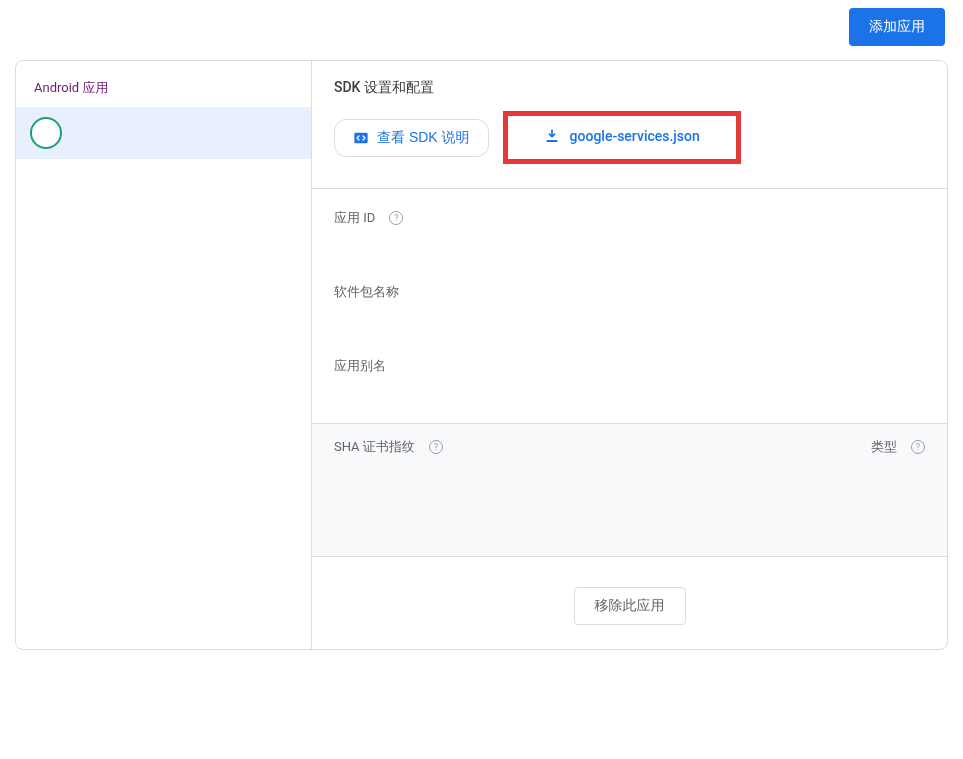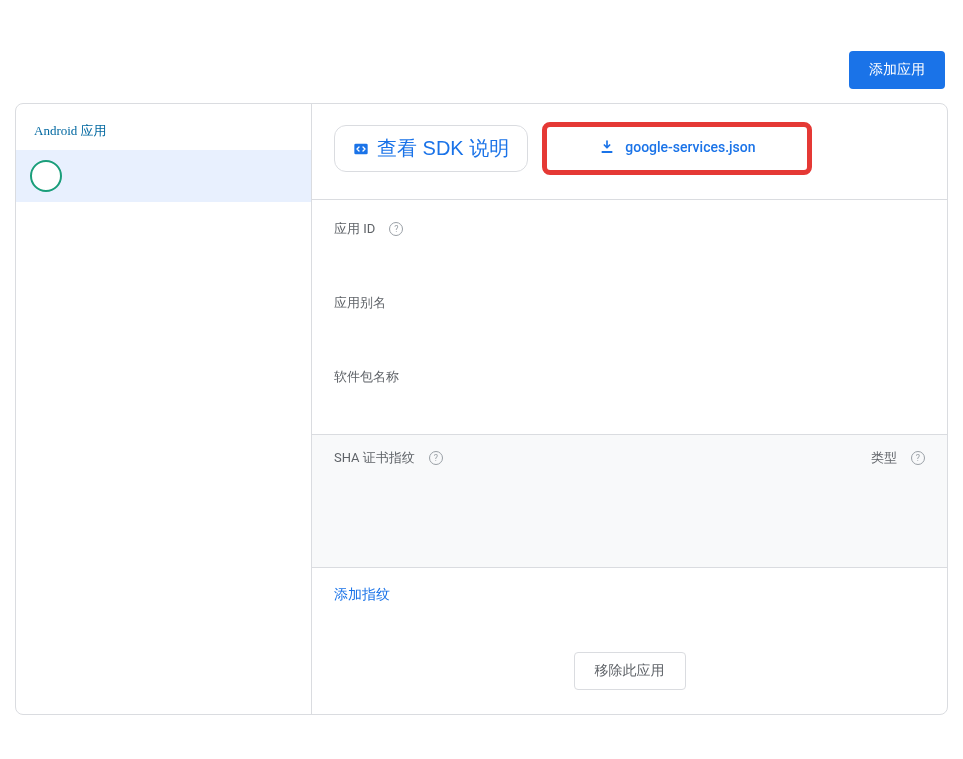--- a/index.html
+++ b/index.html
@@ -7,21 +7,20 @@
       font-family: -apple-system, BlinkMacSystemFont, "Segoe UI", Roboto, "Helvetica Neue", Arial, sans-serif;
       background: #fff;
       color: #5f6368;
       font-size: 14px;
       width: 963px;
     }
     .top-bar {
       display: flex;
       justify-content: flex-end;
       padding: 8px 18px 14px 0;
-      margin-top: 43px;
     }
     .add-app-btn {
       background: #1a73e8;
       color: #fff;
       border: none;
       border-radius: 4px;
       padding: 10px 20px;
       font-size: 14px;
       cursor: pointer;
     }
@@ -33,23 +32,22 @@
       overflow: hidden;
       background: #fff;
     }
     .sidebar {
       width: 296px;
       border-right: 1px solid #dadce0;
       padding-top: 14px;
     }
     .sidebar-heading {
       font-size: 13px;
-      color: #0369a1;
+      color: #701a75;
       padding: 4px 18px 10px 18px;
-      font-family: Liberation Serif, serif;
     }
     .sidebar-item {
       display: flex;
       align-items: center;
       gap: 12px;
       padding: 10px 14px;
       background: #e8f0fe;
       cursor: pointer;
     }
     .sidebar-item .avatar {
@@ -86,38 +84,38 @@
       display: flex;
       gap: 14px;
       align-items: center;
     }
     .outline-btn {
       border: 1px solid #dadce0;
       background: #fff;
       color: #1a73e8;
       border-radius: 12px;
       padding: 9px 18px;
-      font-size: 20px;
+      font-size: 14px;
       display: inline-flex;
       align-items: center;
       gap: 8px;
       cursor: pointer;
       font-weight: 500;
     }
     .outline-btn .icon, .highlight-area .icon {
       width: 16px;
       height: 16px;
       display: inline-flex;
       align-items: center;
       justify-content: center;
     }
     .highlight-area {
       border: 5px solid #e53935;
-      padding: 12px 52px;
-      border-radius: 8px;
+      padding: 12px 36px;
+      border-radius: 0;
       background: #fff;
     }
     .ghost-btn {
       color: #1a73e8;
       font-size: 14px;
       font-weight: 500;
       display: inline-flex;
       align-items: center;
       gap: 10px;
       cursor: pointer;
@@ -202,20 +200,21 @@
   <div class="sidebar">
     <div class="sidebar-heading">Android 应用</div>
     <div class="sidebar-item">
       <div class="avatar"></div>
       <span></span>
     </div>
   </div>
 
   <div class="content">
     <div class="section sdk">
+      <div class="section-title">SDK 设置和配置</div>
       <div class="btn-row">
         <button class="outline-btn">
           <span class="icon">
             <svg width="16" height="16" viewBox="0 0 24 24">
                 <rect x="2" y="4" width="20" height="16" rx="2" fill="#1a73e8"></rect>
                 <path d="M9 9l-3 3 3 3M15 9l3 3-3 3" stroke="#fff" stroke-width="2" fill="none" stroke-linecap="round" stroke-linejoin="round"></path>
               </svg>
           </span>
           <span>查看 SDK 说明</span>
         </button>
@@ -236,47 +235,44 @@
     <div class="field-block">
       <div class="field-label">
         <span>应用 ID</span>
         <span class="help-icon">?</span>
       </div>
       <div class="field-value"></div>
     </div>
 
     <div class="field-block">
       <div class="field-label">
-        <span>应用别名</span>
+        <span>软件包名称</span>
       </div>
       <div class="field-value"></div>
     </div>
 
     <div class="field-block">
       <div class="field-label">
-        <span>软件包名称</span>
+        <span>应用别名</span>
       </div>
       <div class="field-value"></div>
     </div>
 
     <div class="sha-section">
       <div class="sha-header">
         <div class="field-label" style="margin:0">
           <span>SHA 证书指纹</span>
           <span class="help-icon">?</span>
         </div>
         <div class="field-label" style="margin:0">
           <span>类型</span>
           <span class="help-icon">?</span>
         </div>
       </div>
       <div class="sha-body"></div>
     </div>
 
-    <div class="add-fingerprint">
-      <span class="add-fingerprint-link">添加指纹</span>
-    </div>
 
     <div class="remove-row">
       <button class="remove-btn">移除此应用</button>
     </div>
   </div>
 </div>
 
 </body></html>

